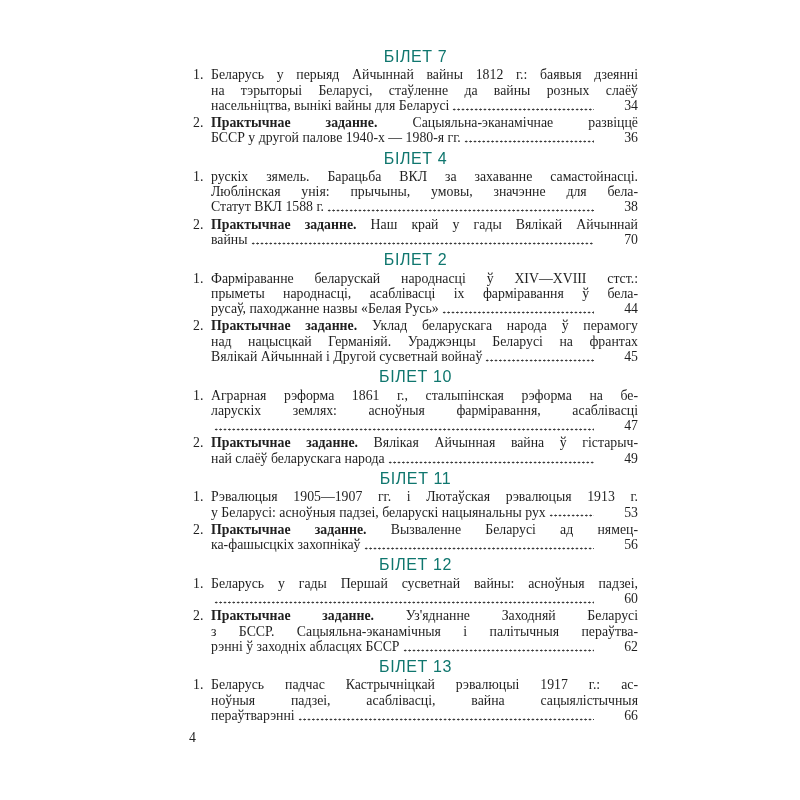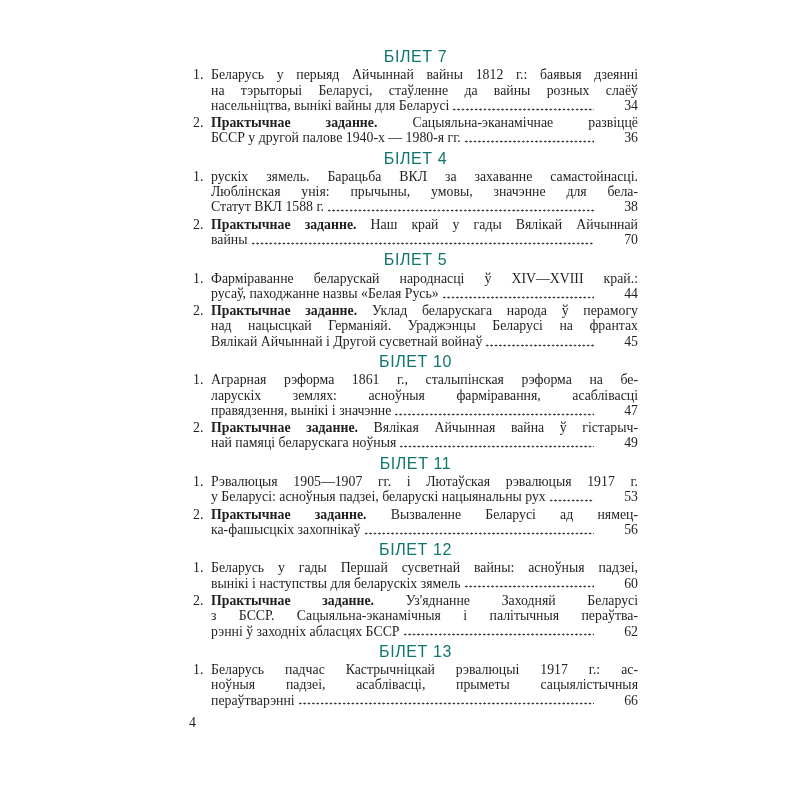--- a/index.html
+++ b/index.html
@@ -129,25 +129,26 @@
         <span class="item-num">2.</span>
         <div class="item-body">
           <div class="line"><span class="line-text"><span class="bold-run">Практычнае заданне.</span> Наш край у гады Вялікай Айчыннай</span></div>
           <div class="line last">
             <span class="line-text">вайны</span>
             <span class="leader"></span>
             <span class="pagenum">70</span>
           </div>
         </div>
       </div>
-      <div class="ticket-title">БІЛЕТ 5</div>
-      <div class="toc-item">
-        <span class="item-num">1.</span>
-        <div class="item-body">
-          <div class="line"><span class="line-text">Фарміраванне беларускай народнасці ў XIV—XVIII край.:</span></div>
+      <div class="ticket-title">БІЛЕТ 2</div>
+      <div class="toc-item">
+        <span class="item-num">1.</span>
+        <div class="item-body">
+          <div class="line"><span class="line-text">Фарміраванне беларускай народнасці ў XIV—XVIII стст.:</span></div>
+          <div class="line"><span class="line-text">прыметы народнасці, асаблівасці іх фарміравання ў бела-</span></div>
           <div class="line last">
             <span class="line-text">русаў, паходжанне назвы «Белая Русь»</span>
             <span class="leader"></span>
             <span class="pagenum">44</span>
           </div>
         </div>
       </div>
       <div class="toc-item">
         <span class="item-num">2.</span>
         <div class="item-body">
@@ -160,42 +161,41 @@
           </div>
         </div>
       </div>
       <div class="ticket-title">БІЛЕТ 10</div>
       <div class="toc-item">
         <span class="item-num">1.</span>
         <div class="item-body">
           <div class="line"><span class="line-text">Аграрная рэформа 1861 г., сталыпінская рэформа на бе-</span></div>
           <div class="line"><span class="line-text">ларускіх землях: асноўныя фарміравання, асаблівасці</span></div>
           <div class="line last">
-            <span class="line-text">правядзення, вынікі і значэнне</span>
             <span class="leader"></span>
             <span class="pagenum">47</span>
           </div>
         </div>
       </div>
       <div class="toc-item">
         <span class="item-num">2.</span>
         <div class="item-body">
           <div class="line"><span class="line-text"><span class="bold-run">Практычнае заданне.</span> Вялікая Айчынная вайна ў гістарыч-</span></div>
           <div class="line last">
-            <span class="line-text">най памяці беларускага ноўныя</span>
+            <span class="line-text">най слаёў беларускага народа</span>
             <span class="leader"></span>
             <span class="pagenum">49</span>
           </div>
         </div>
       </div>
       <div class="ticket-title">БІЛЕТ 11</div>
       <div class="toc-item">
         <span class="item-num">1.</span>
         <div class="item-body">
-          <div class="line"><span class="line-text">Рэвалюцыя 1905—1907 гг. і Лютаўская рэвалюцыя 1917 г.</span></div>
+          <div class="line"><span class="line-text">Рэвалюцыя 1905—1907 гг. і Лютаўская рэвалюцыя 1913 г.</span></div>
           <div class="line last">
             <span class="line-text">у Беларусі: асноўныя падзеі, беларускі нацыянальны рух</span>
             <span class="leader"></span>
             <span class="pagenum">53</span>
           </div>
         </div>
       </div>
       <div class="toc-item">
         <span class="item-num">2.</span>
         <div class="item-body">
@@ -206,21 +206,20 @@
             <span class="pagenum">56</span>
           </div>
         </div>
       </div>
       <div class="ticket-title">БІЛЕТ 12</div>
       <div class="toc-item">
         <span class="item-num">1.</span>
         <div class="item-body">
           <div class="line"><span class="line-text">Беларусь у гады Першай сусветнай вайны: асноўныя падзеі,</span></div>
           <div class="line last">
-            <span class="line-text">вынікі і наступствы для беларускіх зямель</span>
             <span class="leader"></span>
             <span class="pagenum">60</span>
           </div>
         </div>
       </div>
       <div class="toc-item">
         <span class="item-num">2.</span>
         <div class="item-body">
           <div class="line"><span class="line-text"><span class="bold-run">Практычнае заданне.</span> Уз'яднанне Заходняй Беларусі</span></div>
           <div class="line"><span class="line-text">з БССР. Сацыяльна-эканамічныя і палітычныя пераўтва-</span></div>
@@ -229,21 +228,21 @@
             <span class="leader"></span>
             <span class="pagenum">62</span>
           </div>
         </div>
       </div>
       <div class="ticket-title">БІЛЕТ 13</div>
       <div class="toc-item">
         <span class="item-num">1.</span>
         <div class="item-body">
           <div class="line"><span class="line-text">Беларусь падчас Кастрычніцкай рэвалюцыі 1917 г.: ас-</span></div>
-          <div class="line"><span class="line-text">ноўныя падзеі, асаблівасці, прыметы сацыялістычныя</span></div>
+          <div class="line"><span class="line-text">ноўныя падзеі, асаблівасці, вайна сацыялістычныя</span></div>
           <div class="line last">
             <span class="line-text">пераўтварэнні</span>
             <span class="leader"></span>
             <span class="pagenum">66</span>
           </div>
         </div>
       </div>
     </div>
   <div class="footer-num">4</div>
 </div>

